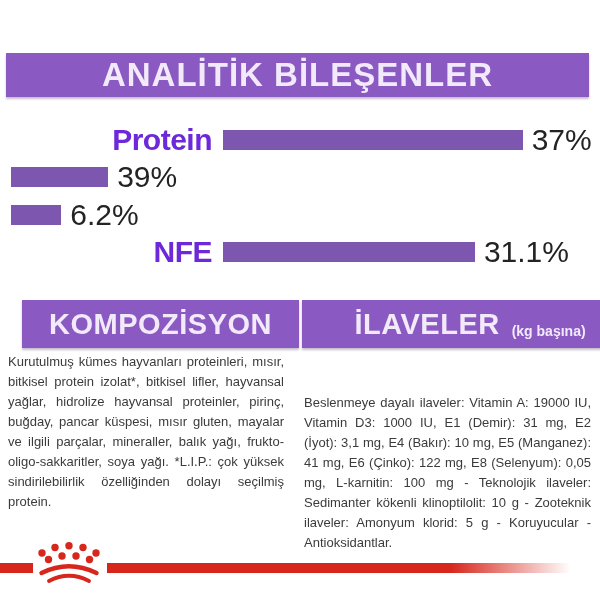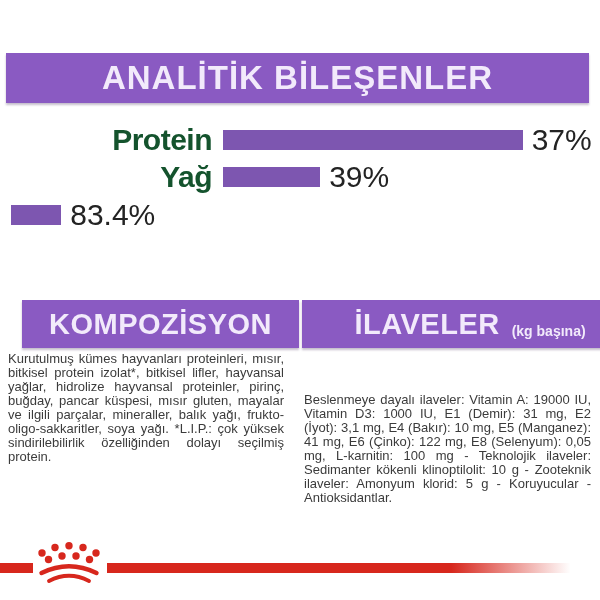--- a/index.html
+++ b/index.html
@@ -2,32 +2,32 @@
 <html style="--red: #d7271d; --banner: #8a5ac2;"><head>
 <meta charset="utf-8">
 <style>
   :root { --red:#d7271d; --banner:#8a5ac2; }
   html,body{margin:0;padding:0;background:#ffffff;}
   .page{position:relative;width:600px;height:600px;background:#ffffff;overflow:hidden;
         font-family:"Liberation Sans",sans-serif;}
   .banner{position:absolute;background:var(--banner);color:#f2eafb;display:flex;
           align-items:center;justify-content:center;font-weight:bold;
           box-shadow:0 2px 2px rgba(90,70,110,0.35);}
-  .banner-top{left:6px;top:53px;width:583px;height:50px;font-size:33px;letter-spacing:1px;}
+  .banner-top{left:6px;top:53px;width:583px;height:44px;font-size:33px;letter-spacing:1px;}
   .banner-section{top:300px;height:48px;font-size:29px;letter-spacing:0.5px;}
   .banner-comp{left:22px;width:277px;}
   .banner-add{left:302px;width:336px;gap:12px;}
   .banner-sub{font-size:14px;position:relative;top:7px;letter-spacing:0;}
   .chart{position:absolute;left:0;top:121px;width:600px;}
   .chart-row{display:flex;align-items:center;height:37.5px;}
   .chart-label{width:212px;text-align:right;font-size:30px;font-weight:bold;
-               color:#14532d;letter-spacing:-0.5px;white-space:nowrap;}
+               color:#6d28d9;letter-spacing:-0.5px;white-space:nowrap;}
   .chart-bar{height:20px;margin-left:11px;flex:0 0 auto;}
   .chart-value{margin-left:9px;font-size:30px;font-weight:normal;color:#232323;white-space:nowrap;}
-  .body-text{position:absolute;font-size:13px;line-height:14px;color:#3b3b3b;
+  .body-text{position:absolute;font-size:13px;line-height:20px;color:#3b3b3b;
              text-align:justify;text-align-last:left;}
   .body-comp{left:8px;top:352px;width:276px;}
   .body-add{left:304px;top:352px;width:287px;margin-top:41px;}
   .footer-stub{position:absolute;left:0;top:563px;width:33px;height:10px;background:var(--red);}
   .footer-bar{position:absolute;left:107px;top:563px;width:478px;height:10px;
               background:linear-gradient(to right,var(--red) 0%,var(--red) 72%,rgba(215,39,29,0) 97%);}
   .crown{position:absolute;left:33px;top:542px;width:72px;height:46px;color:var(--red);}
 </style>
 </head>
 <body>
@@ -38,27 +38,31 @@
     <span>ANALİTİK BİLEŞENLER</span>
   </div>
 
   <div class="chart">
       <div class="chart-row">
         <div class="chart-label">Protein</div>
         <div class="chart-bar" style="width: 299.7px; background: rgb(125, 86, 176);"></div>
         <div class="chart-value">37%</div>
       </div>
       <div class="chart-row">
-        <div class="chart-label">Yağ</div>
         <div class="chart-bar" style="width: 97.2px; background: rgb(125, 86, 176);"></div>
         <div class="chart-value">39%</div>
       </div>
       <div class="chart-row">
         <div class="chart-bar" style="width: 50.22px; background: rgb(125, 86, 176);"></div>
-        <div class="chart-value">83.4%</div>
+        <div class="chart-value">6.2%</div>
+      </div>
+      <div class="chart-row">
+        <div class="chart-label">NFE</div>
+        <div class="chart-bar" style="width: 251.91px; background: rgb(125, 86, 176);"></div>
+        <div class="chart-value">31.1%</div>
       </div>
     </div>
 
   <div class="banner banner-section banner-comp">
     <span>KOMPOZİSYON</span>
   </div>
 
   <div class="banner banner-section banner-add">
     <span>İLAVELER</span>
     <span class="banner-sub">(kg başına)</span>

